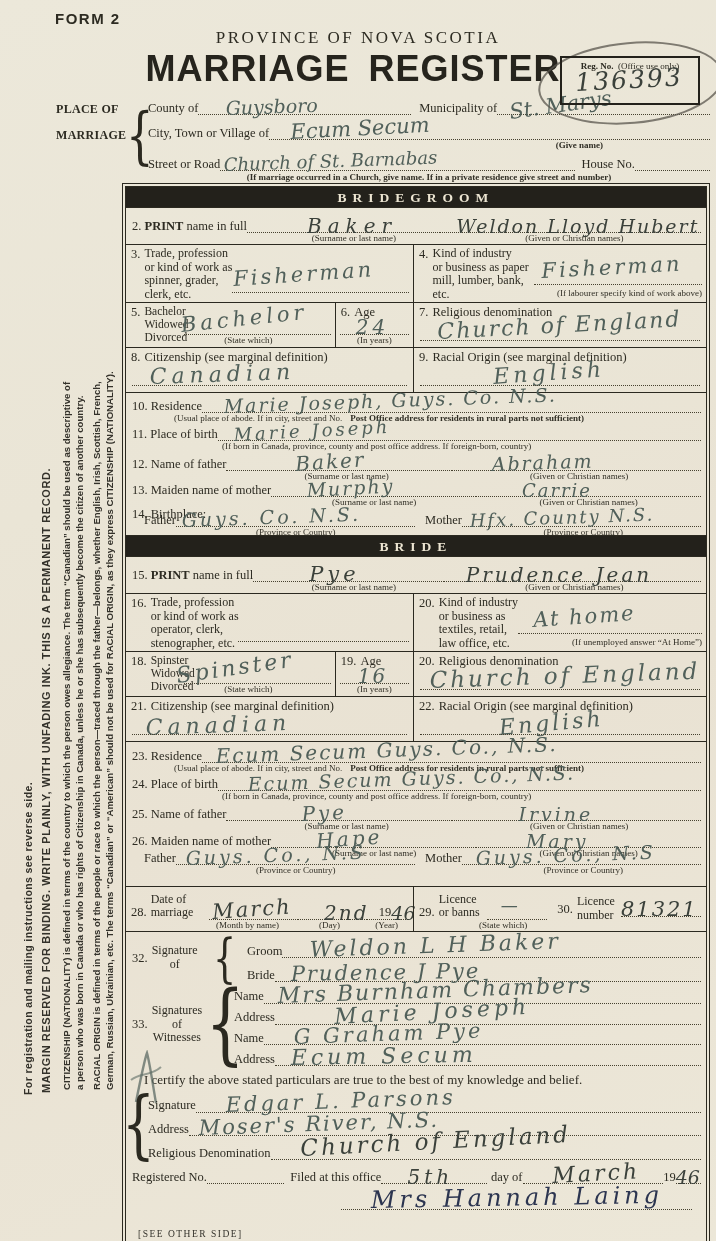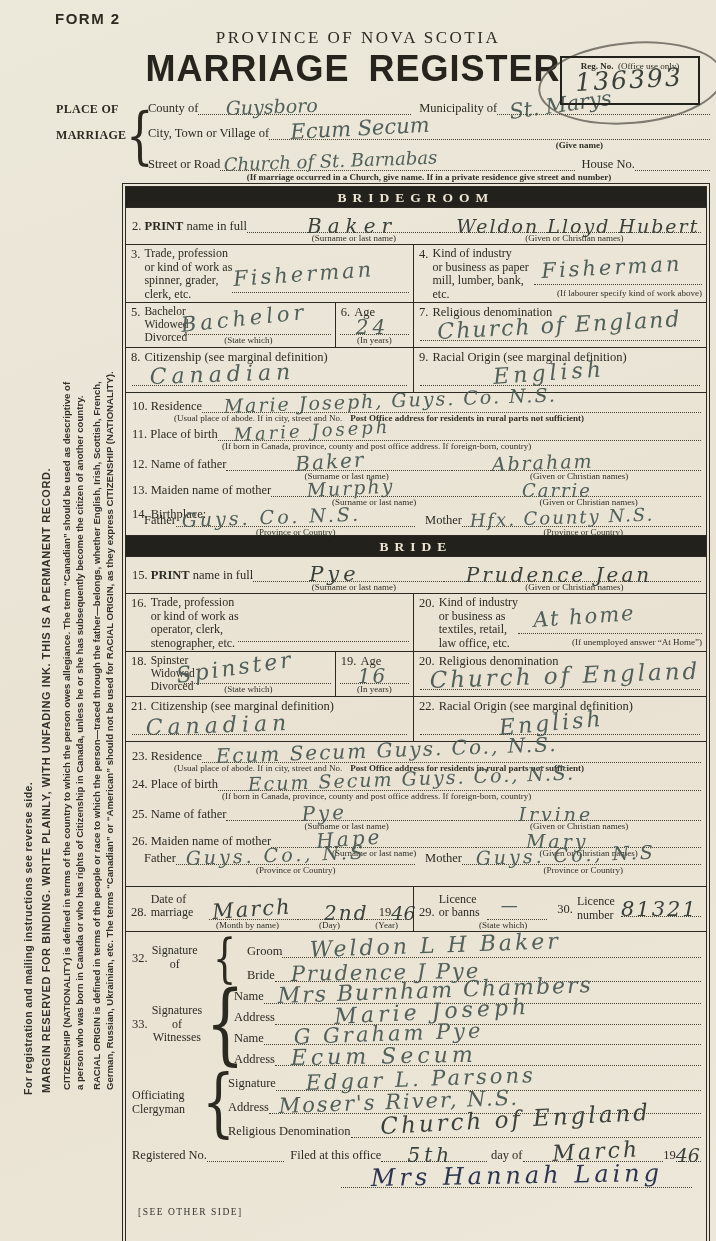--- a/index.html
+++ b/index.html
@@ -573,26 +573,29 @@
         </div>
         <div class="lrow flex1">
           <span class="lbl">Address</span>
           <div class="fl">
                 <span class="hw" style="font-size:22px;letter-spacing:4px;margin-left:16px;transform:rotate(-1deg);">Ecum    Secum</span>
               </div>
         </div>
       </div>
     </div>
 
+    <div class="row" style="height:22px;align-items:flex-end;">
+      <svg class="abs" style="left:2px;top:-16px;" width="42" height="56" viewBox="0 0 42 56">
+        <path d="M8 52 C12 32 17 8 19 3 C22 14 25 36 28 53" stroke="#5c6b64" stroke-width="2.4" fill="none" opacity=".75"></path>
+        <path d="M3 30 C12 22 22 27 33 17" stroke="#5c6b64" stroke-width="2" fill="none" opacity=".6"></path>
+      </svg>
+      <span class="lbl" style="margin-left:12px;font-size:13px;">I certify the above stated particulars are true to the best of my knowledge and belief.</span>
+    </div>
 
     <div class="row" style="height:72px;">
-      <div style="width:80px;display:flex;align-items:center;">
-        <div class="ml">Officiating
-Clergyman</div>
-      </div>
       <div class="brace" style="font-size:74px;width:14px;"></div>
       <div class="fc flex1" style="padding-left:2px;">
         <div class="lrow flex1">
           <span class="lbl">Signature</span>
           <div class="fl">
                 <span class="hw" style="font-size:21px;letter-spacing:3px;margin-left:30px;transform:rotate(-2deg);">Edgar L. Parsons</span>
               </div>
         </div>
         <div class="lrow flex1">
           <span class="lbl">Address</span>

